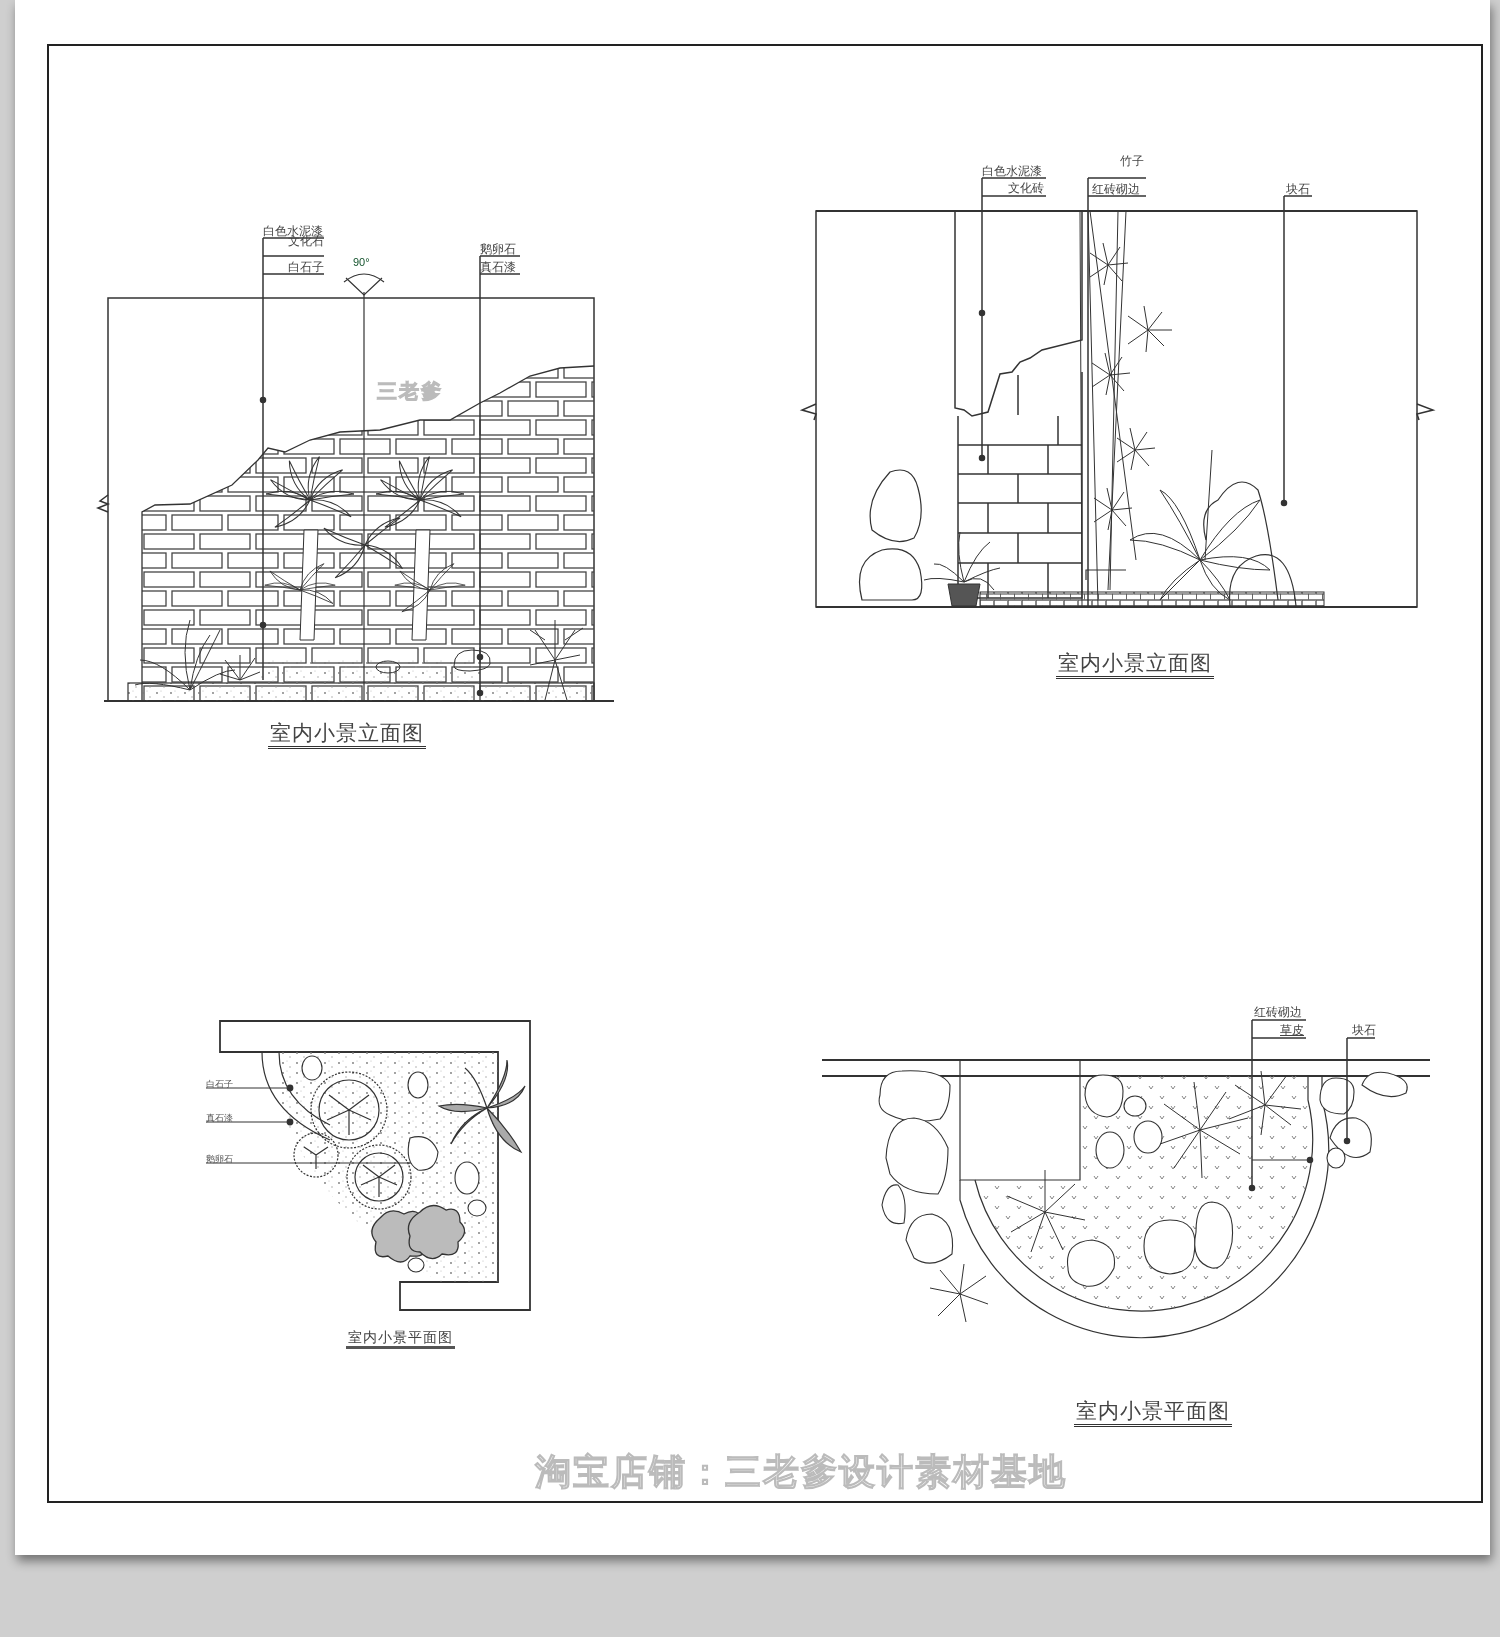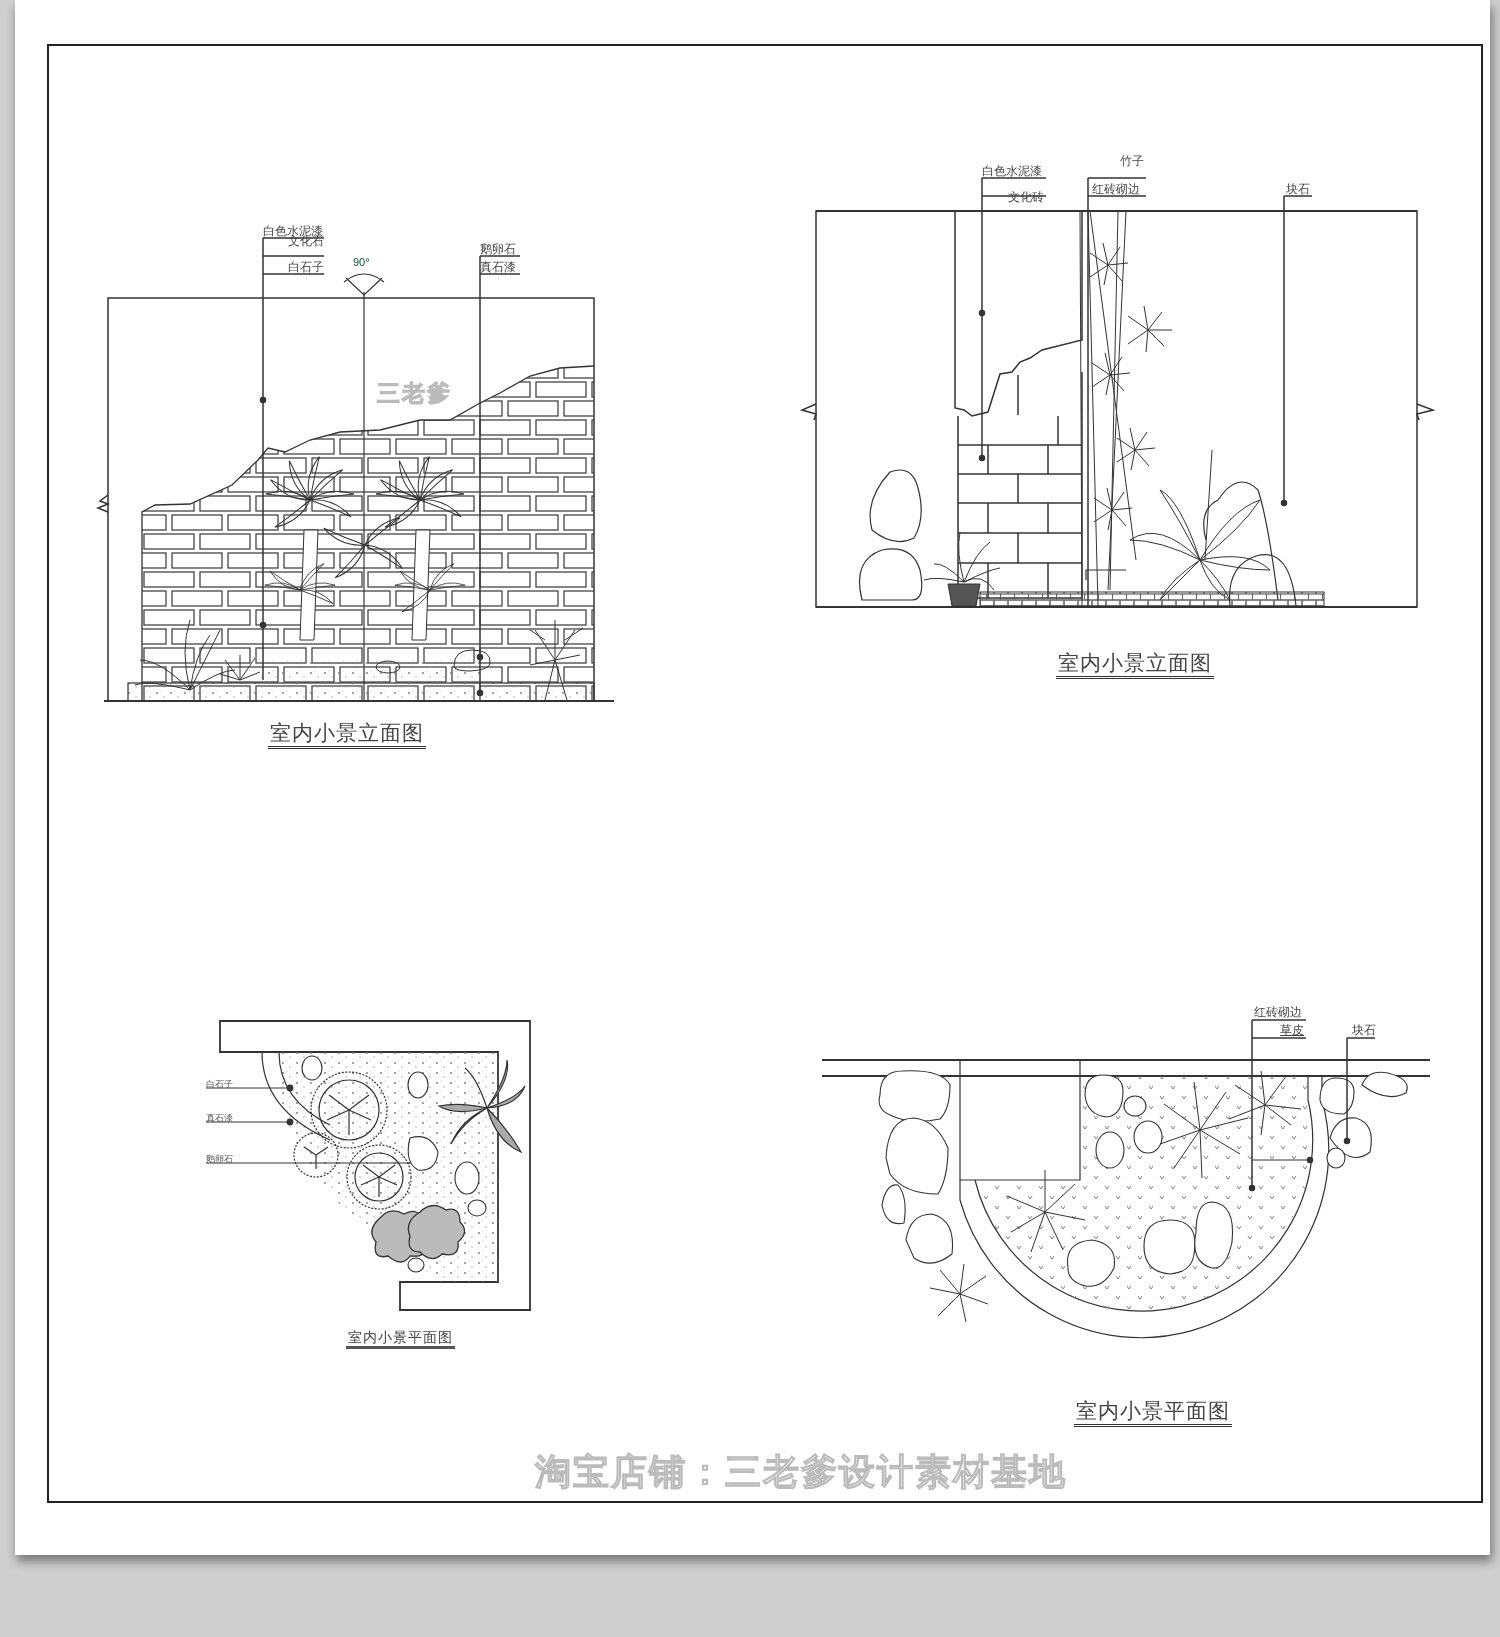--- a/index.html
+++ b/index.html
@@ -25,21 +25,21 @@
     line-height: 26px; white-space: nowrap;
     border-bottom: 3px double #333; padding: 0 2px 0 2px;
   }
   .title-sm { font-size: 14px; line-height: 18px; border-bottom: 3px solid #555; }
   .angle-label { position: absolute; font-family: Liberation Sans, sans-serif; font-size: 11px; color: #14532d; }
   .watermark {
     position: absolute; font-family: "DejaVu Sans", sans-serif; font-weight: bold;
     color: #fff; -webkit-text-stroke: 1px #bbb; white-space: nowrap;
   }
   .wm-center { left: 535px; top: 1448px; font-size: 36px; letter-spacing: 2px; }
-  .wm-small { left: 377px; top: 378px; font-size: 23px; letter-spacing: 2px; }
+  .wm-small { left: 377px; top: 378px; font-size: 20px; letter-spacing: 2px; }
 </style>
 </head>
 <body>
 
 <div class="page">
   <div class="frame"></div>
 </div>
 
 <svg class="drawing" viewBox="0 0 1500 1637" xmlns="http://www.w3.org/2000/svg">
   <defs>
@@ -351,21 +351,21 @@
 
 <div class="lbl" style="left:263px;top:224px;">白色水泥漆</div>
 <div class="lbl" style="left:288px;top:234px;">文化石</div>
 <div class="lbl" style="left:288px;top:260px;">白石子</div>
 <div class="lbl" style="left:480px;top:242px;">鹅卵石</div>
 <div class="lbl" style="left:480px;top:260px;">真石漆</div>
 <div class="angle-label" style="left:353px;top:256px;">90°</div>
 <div class="title" style="left:268px;top:720px;">室内小景立面图</div>
 
 <div class="lbl" style="left:982px;top:164px;">白色水泥漆</div>
-<div class="lbl" style="left:1008px;top:190px;">文化砖</div>
+<div class="lbl" style="left:1008px;top:182px;font-family:Liberation Mono, monospace;">文化砖</div>
 <div class="lbl" style="left:1120px;top:154px;">竹子</div>
 <div class="lbl" style="left:1092px;top:182px;">红砖砌边</div>
 <div class="lbl" style="left:1286px;top:182px;">块石</div>
 <div class="title" style="left:1056px;top:650px;">室内小景立面图</div>
 
 <div class="lbl lbl-sm" style="left:206px;top:1077px;">白石子</div>
 <div class="lbl lbl-sm" style="left:206px;top:1111px;">真石漆</div>
 <div class="lbl lbl-sm" style="left:206px;top:1152px;">鹅卵石</div>
 <div class="title title-sm" style="left:346px;top:1328px;">室内小景平面图</div>
 

